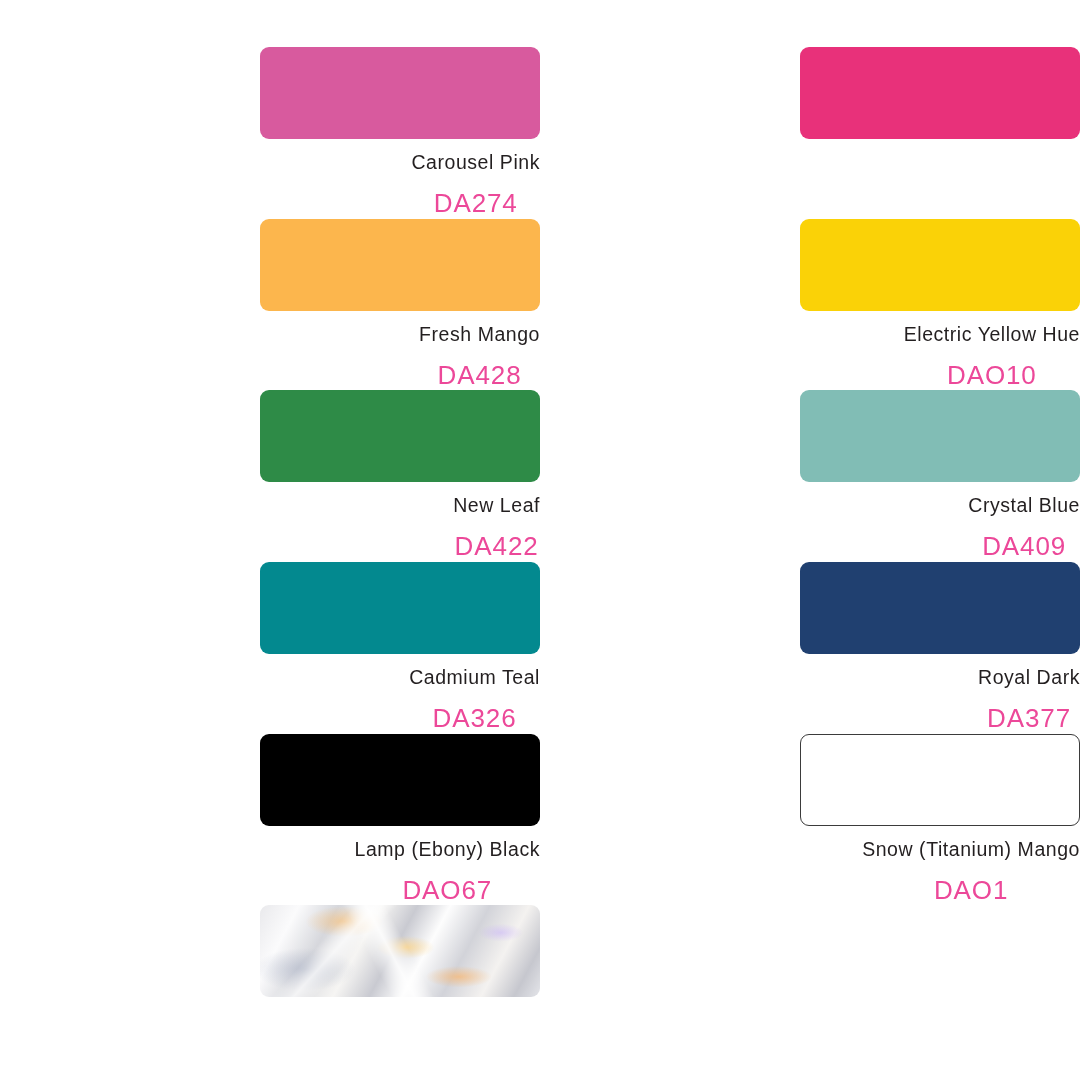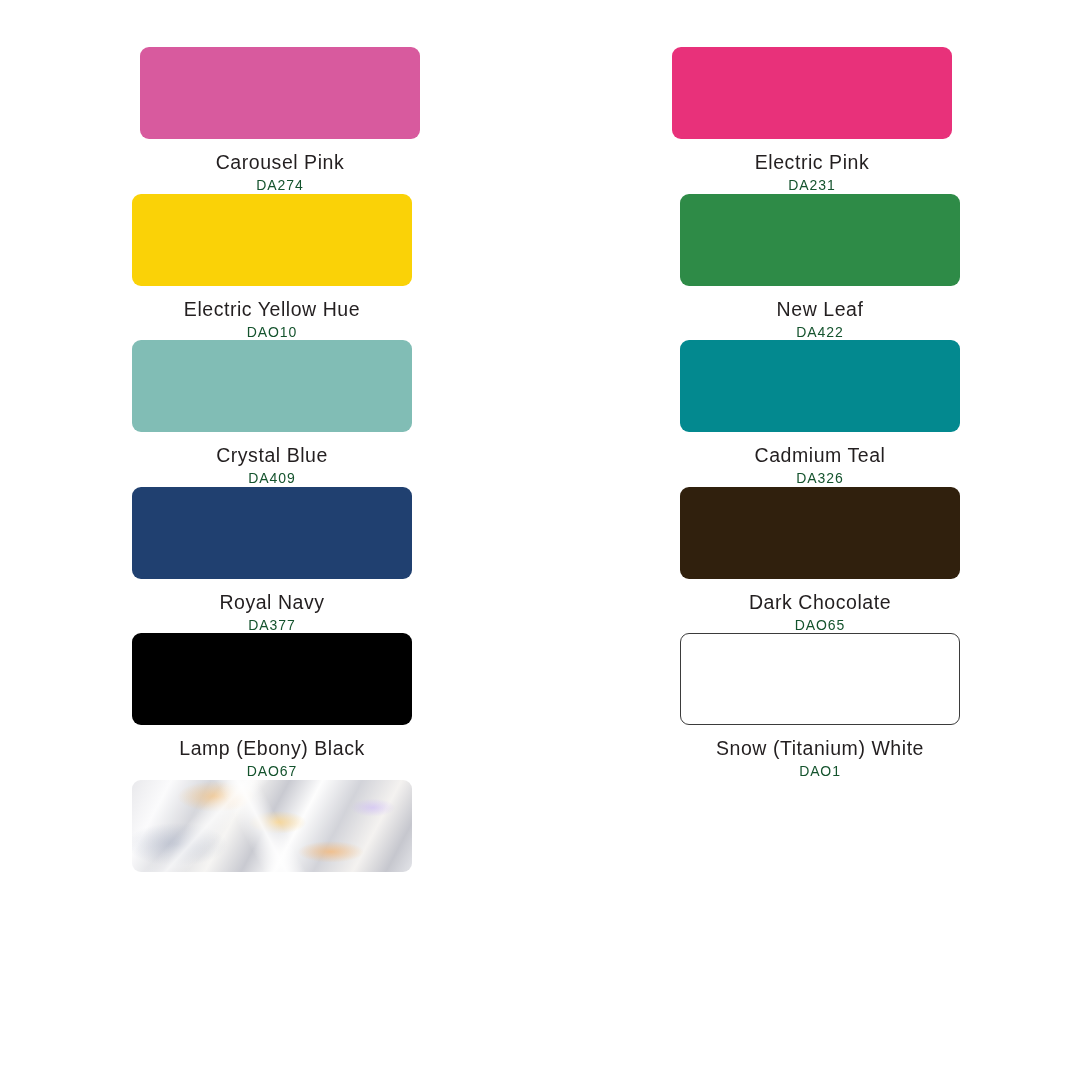--- a/index.html
+++ b/index.html
@@ -25,21 +25,21 @@
   .swatch-grid {
     display: grid;
     grid-template-columns: 1fr 1fr;
     column-gap: 0px;
     row-gap: 0px;
     width: 1080px;
   }
   .swatch-cell {
     display: flex;
     flex-direction: column;
-    align-items: center;
+    align-items: flex-end;
     justify-content: flex-start;
   }
   .swatch-cell.col-left  { padding-left: 20px; }
   .swatch-cell.col-right { padding-left: 4px; }
 
   .swatch-chip {
     width: 280px;
     height: 92px;
     border-radius: 9px;
     box-sizing: border-box;
@@ -86,48 +86,51 @@
   }
   .swatch-name {
     display: block;
     font-size: 19.5px;
     letter-spacing: 0.55px;
     color: #231f20;
     white-space: nowrap;
   }
   .swatch-code {
     display: block;
-    font-size: 14px;
+    font-size: 26px;
     letter-spacing: 0.9px;
-    color: #14532d;
-    margin-top: 3px;
+    color: #ec4899;
+    margin-top: 14px;
     white-space: nowrap;
   }
 </style>
 </head>
 <body>
 
 <div id="palette-sheet">
   <div class="swatch-grid">
 
     <div class="swatch-cell col-left">
       <div class="swatch-chip" style="background: rgb(216, 90, 158);"></div>
       <div class="swatch-caption">
         <span class="swatch-name">Carousel Pink</span>
         <span class="swatch-code">DA274</span>
       </div>
     </div>
     <div class="swatch-cell col-right">
       <div class="swatch-chip" style="background: rgb(232, 49, 122);"></div>
+    </div>
+
+    <div class="swatch-cell col-left">
+      <div class="swatch-chip" style="background: rgb(252, 182, 77);"></div>
       <div class="swatch-caption">
-        <span class="swatch-name">Electric Pink</span>
-        <span class="swatch-code">DA231</span>
+        <span class="swatch-name">Fresh Mango</span>
+        <span class="swatch-code">DA428</span>
       </div>
     </div>
-
     <div class="swatch-cell col-right">
       <div class="swatch-chip" style="background: rgb(250, 210, 7);"></div>
       <div class="swatch-caption">
         <span class="swatch-name">Electric Yellow Hue</span>
         <span class="swatch-code">DAO10</span>
       </div>
     </div>
 
     <div class="swatch-cell col-left">
       <div class="swatch-chip" style="background: rgb(46, 139, 71);"></div>
@@ -147,44 +150,37 @@
     <div class="swatch-cell col-left">
       <div class="swatch-chip" style="background: rgb(3, 137, 143);"></div>
       <div class="swatch-caption">
         <span class="swatch-name">Cadmium Teal</span>
         <span class="swatch-code">DA326</span>
       </div>
     </div>
     <div class="swatch-cell col-right">
       <div class="swatch-chip" style="background: rgb(32, 64, 112);"></div>
       <div class="swatch-caption">
-        <span class="swatch-name">Royal Navy</span>
+        <span class="swatch-name">Royal Dark</span>
         <span class="swatch-code">DA377</span>
       </div>
     </div>
 
-    <div class="swatch-cell col-left">
-      <div class="swatch-chip" style="background: rgb(48, 32, 13);"></div>
-      <div class="swatch-caption">
-        <span class="swatch-name">Dark Chocolate</span>
-        <span class="swatch-code">DAO65</span>
-      </div>
-    </div>
     <div class="swatch-cell col-right">
       <div class="swatch-chip" style="background: rgb(0, 0, 0);"></div>
       <div class="swatch-caption">
         <span class="swatch-name">Lamp (Ebony) Black</span>
         <span class="swatch-code">DAO67</span>
       </div>
     </div>
 
     <div class="swatch-cell col-left">
       <div class="swatch-chip outlined"></div>
       <div class="swatch-caption">
-        <span class="swatch-name">Snow (Titanium) White</span>
+        <span class="swatch-name">Snow (Titanium) Mango</span>
         <span class="swatch-code">DAO1</span>
       </div>
     </div>
     <div class="swatch-cell col-right">
       <div class="swatch-chip pearl"></div>
     </div>
 
   </div>
 </div>
 

